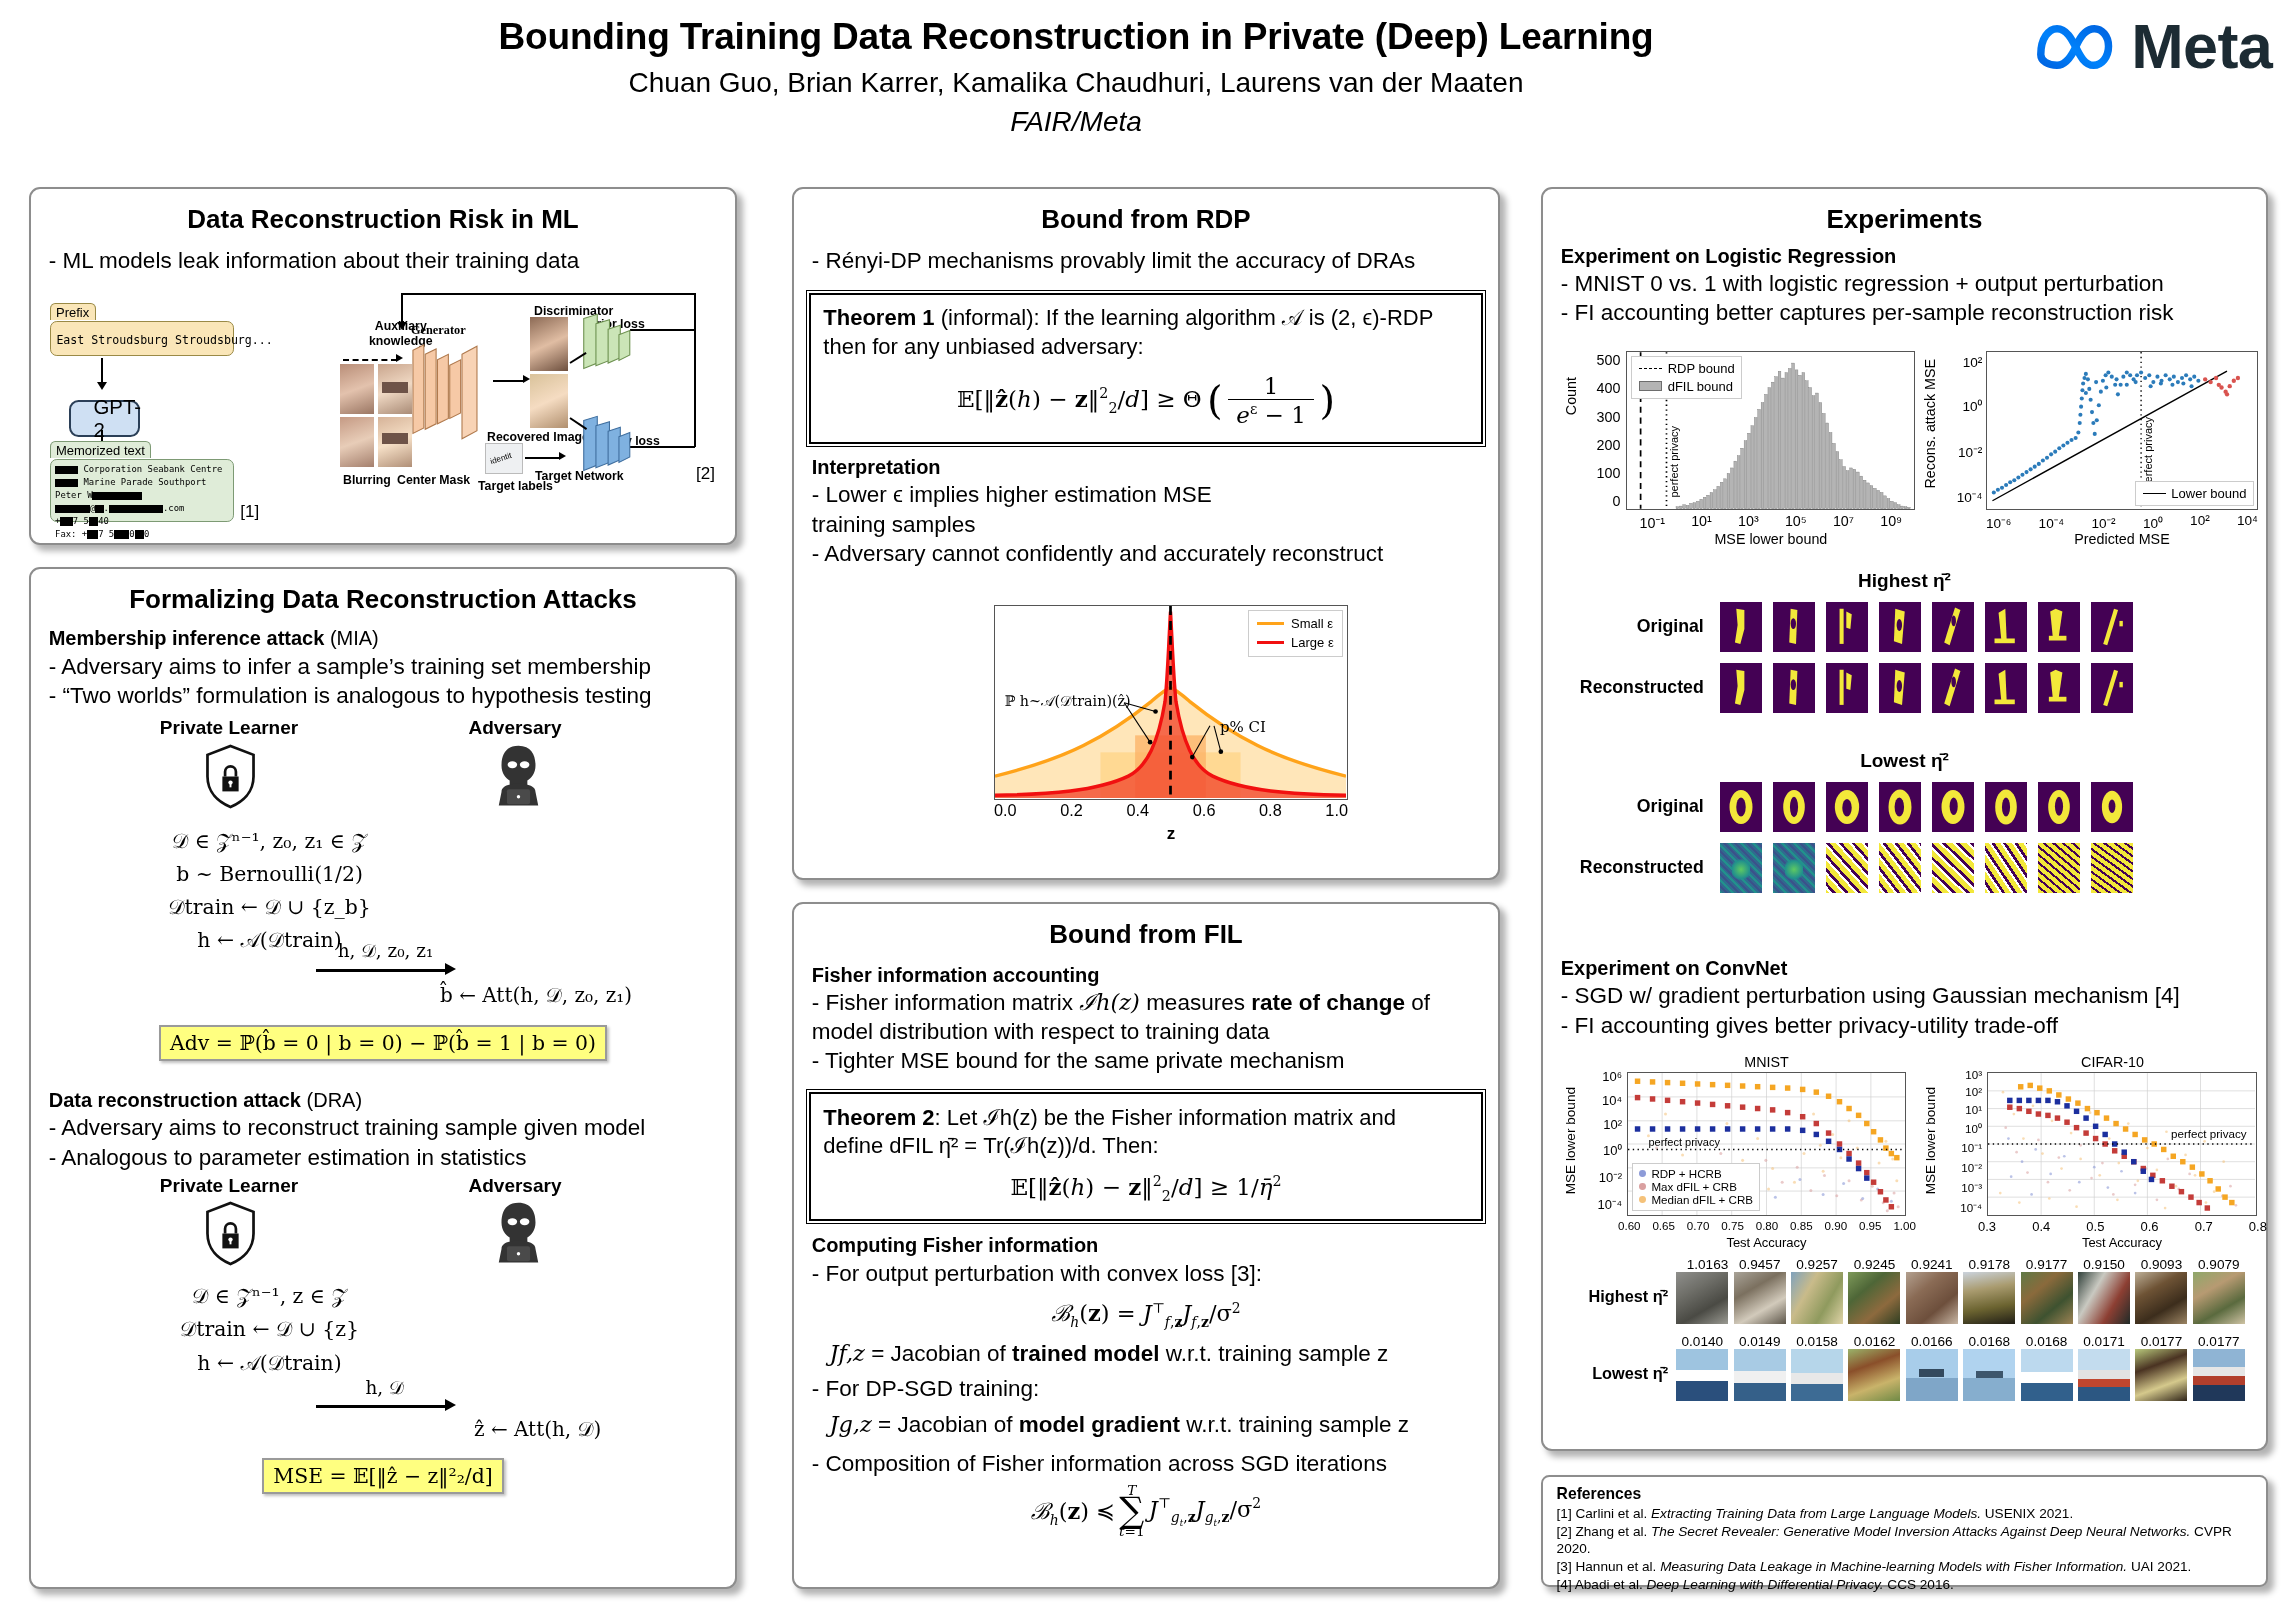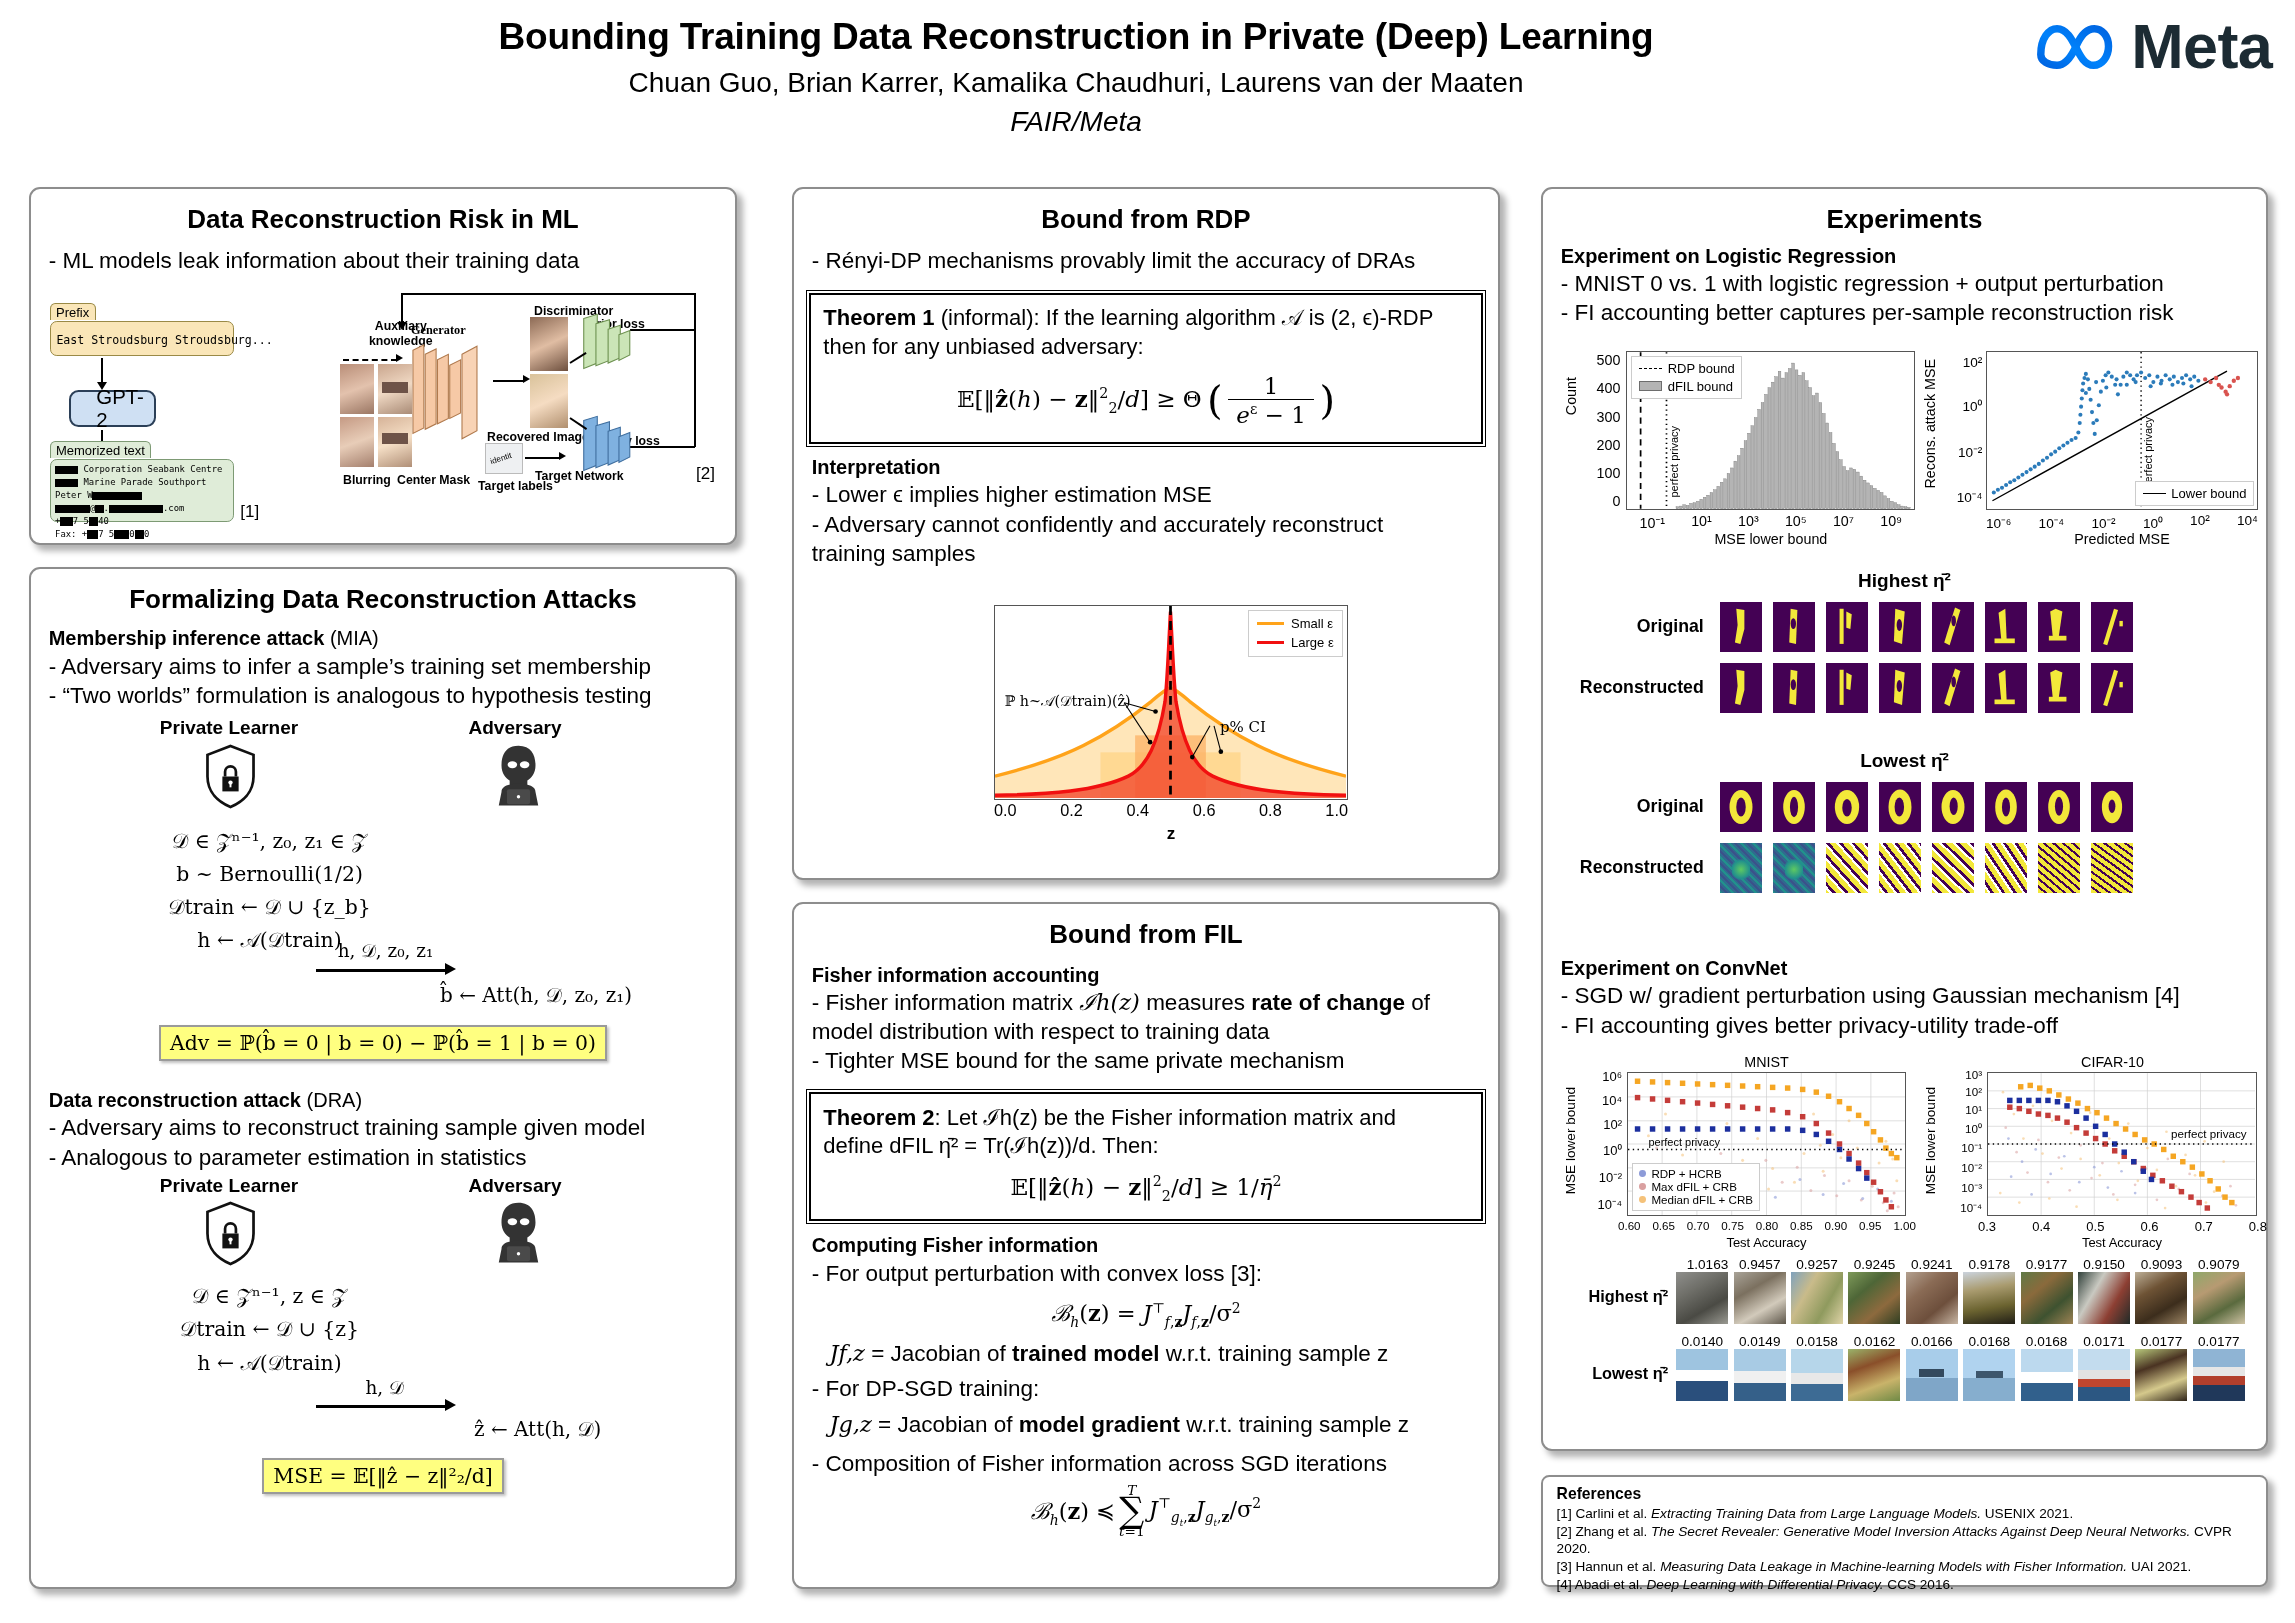--- a/index.html
+++ b/index.html
@@ -111,21 +111,21 @@
 
   <div style="position:absolute; left:16.3px; top:117px; width:272px; height:218px;">
 
     <div class="bubble" style="left:2.7px; top:15px; width:184px; height:35px; background:#fae6b8;">
       <div class="bubble-tag" style="background:#fae6b8;">Prefix</div>
       <div style="font-family:'DejaVu Sans Mono',monospace; font-size:11.6px; padding:11px 5.4px 0 5.4px; white-space:nowrap;">East Stroudsburg Stroudsburg...</div>
     </div>
     <div class="arrow-v" style="left:54px; top:52px; height:26px;"></div>
     <div class="arrow-head-d" style="left:50px; top:76px;"></div>
 
-    <div class="gpt2" style="left:22px; top:84px; width:87px; height:37px;padding-left:25px;">GPT-2</div>
+    <div class="gpt2" style="left:22px; top:94px; width:71px; height:37px;padding-left:25px;">GPT-2</div>
     <div class="arrow-v" style="left:54px; top:124px; height:22px;"></div>
     <div class="arrow-head-d" style="left:50px; top:144px;"></div>
 
     <div class="bubble" style="left:2.7px; top:153px; width:184px; height:63px; background:#dfecd8; border-color:#7d9a74;">
       <div class="bubble-tag" style="background:#dfecd8; border-color:#7d9a74;">Memorized text</div>
       <div style="font-family:'DejaVu Sans Mono',monospace; font-size:8.9px; line-height:1.45; padding:3.4px 4.1px 0 4.1px; white-space:nowrap;">
         <div><span class="redact" style="width:23px;height:8.2px;"></span> <span>Corporation Seabank Centre</span></div>
         <div><span class="redact" style="width:23px;height:8.2px;"></span> <span>Marine Parade Southport</span></div>
         <div><span>Peter W</span><span class="redact" style="width:50px;height:8.2px;"></span></div>
         <div><span class="redact" style="width:35px;height:8.2px;"></span>@<span class="redact" style="width:8.2px;height:8.2px;"></span>.<span class="redact" style="width:54px;height:8.2px;"></span><span>.com</span></div>
@@ -315,22 +315,22 @@
           <span style="display:block; border-top:1.4px solid #000; padding:1.4px 8.2px 0;"><i>e</i><sup>ε</sup> − 1</span>
         </span>
         <span style="font-size:40px; font-weight:300;">)</span>
       </span>
     </div>
   </div>
 
   <div class="pad" style="margin-top:12.3px;">
     <div class="sub-head">Interpretation</div>
     <div class="body-line">- Lower  ϵ  implies higher estimation MSE</div>
+    <div class="body-line">training samples</div>
     <div class="body-line">- Adversary cannot confidently and accurately reconstruct</div>
-    <div class="body-line">training samples</div>
   </div>
 
   <div style="position:absolute; left:165px; top:413px; width:409px; height:259px;">
     <div class="plotbox" style="left:35px; top:2.7px; width:354px; height:195px;">
       <svg width="351" height="192" viewBox="0 0 516 282">
 
         <rect x="155" y="215" width="206" height="67" fill="#FFD27F" opacity="0.65"></rect>
         <rect x="206" y="190" width="104" height="92" fill="#F8873F" opacity="0.72"></rect>
 
         <path d="M0,250 C40,240 90,225 130,205 C170,185 205,160 230,140 C244,128 252,122 258,120 C264,122 272,128 286,140 C311,160 346,185 386,205 C426,225 476,240 516,250 L516,282 L0,282 Z" fill="#FFD27F" opacity="0.55"></path>

